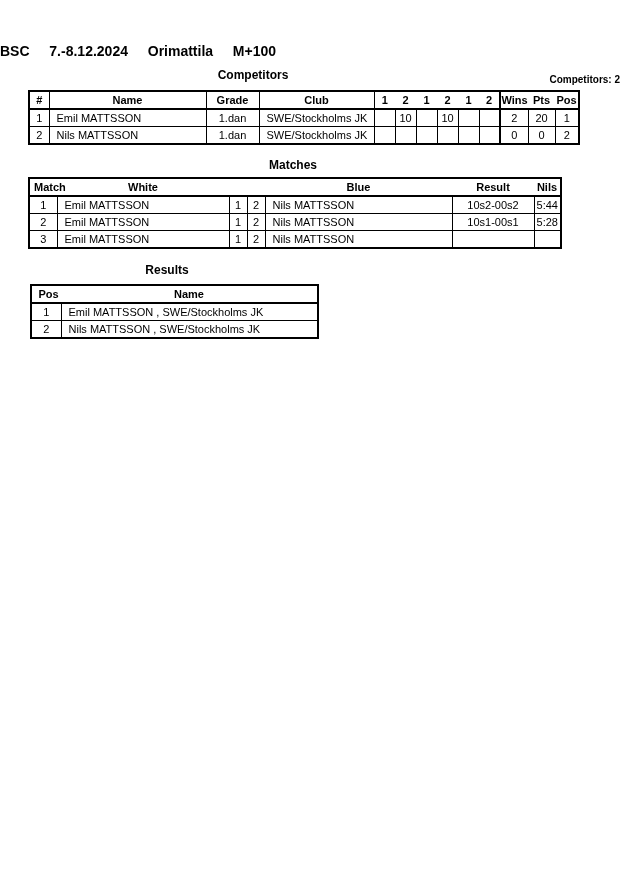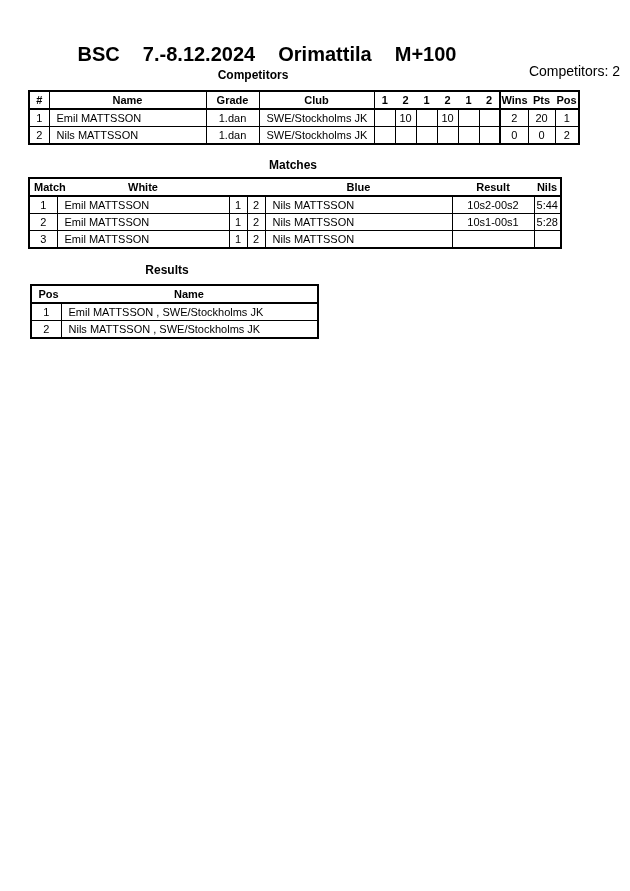--- a/index.html
+++ b/index.html
@@ -1,25 +1,25 @@
 <!DOCTYPE html>
 <html><head>
 <meta charset="utf-8">
 <style>
   html,body{margin:0;padding:0;}
   body{
     width:630px;height:891px;background:#ffffff;color:#000000;
     font-family:"Liberation Sans",sans-serif;position:relative;overflow:hidden;
   }
   .page-title{
-    position:absolute;top:43px;left:0;width:534px;text-align:center;
-    font-size:20px;font-weight:bold;white-space:pre;word-spacing:6px;letter-spacing:0px;
+    position:absolute;top:43px;left:0;width:534px;
+    font-size:14px;font-weight:bold;white-space:pre;word-spacing:6px;letter-spacing:0px;
   }
   .comp-count{
-    position:absolute;top:63px;right:10px;font-size:14px;font-weight:normal;
+    position:absolute;top:74px;right:10px;font-size:10px;font-weight:bold;
   }
   .section-title{
     position:absolute;transform:translateX(-50%);
     font-size:12px;font-weight:bold;white-space:nowrap;
   }
   #competitors-title{top:68px;left:253px;}
   #matches-title{top:158px;left:293px;}
   #results-title{top:263px;left:167px;}
 
   table.tbl{

